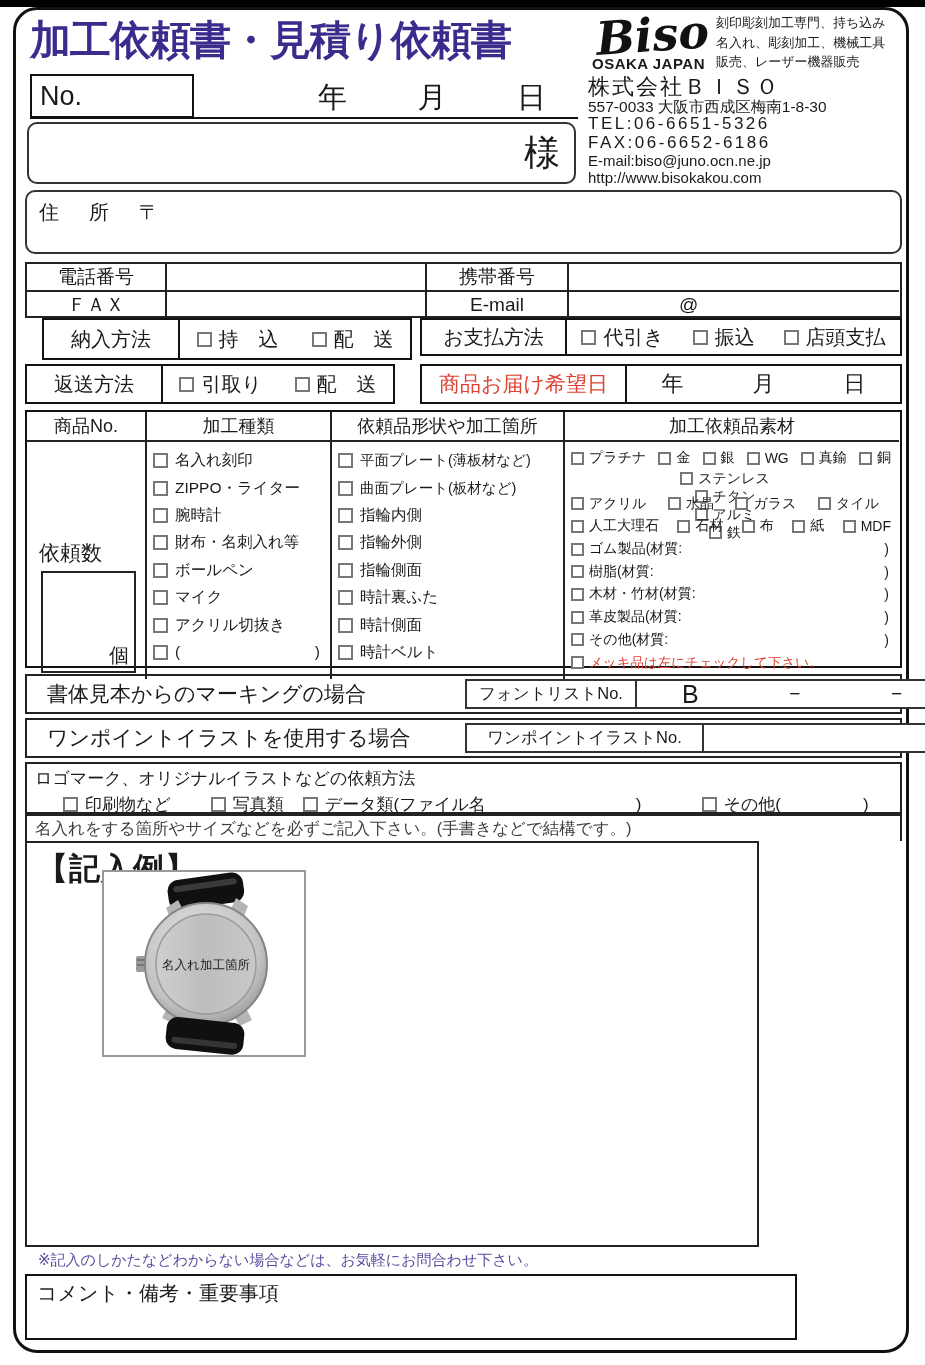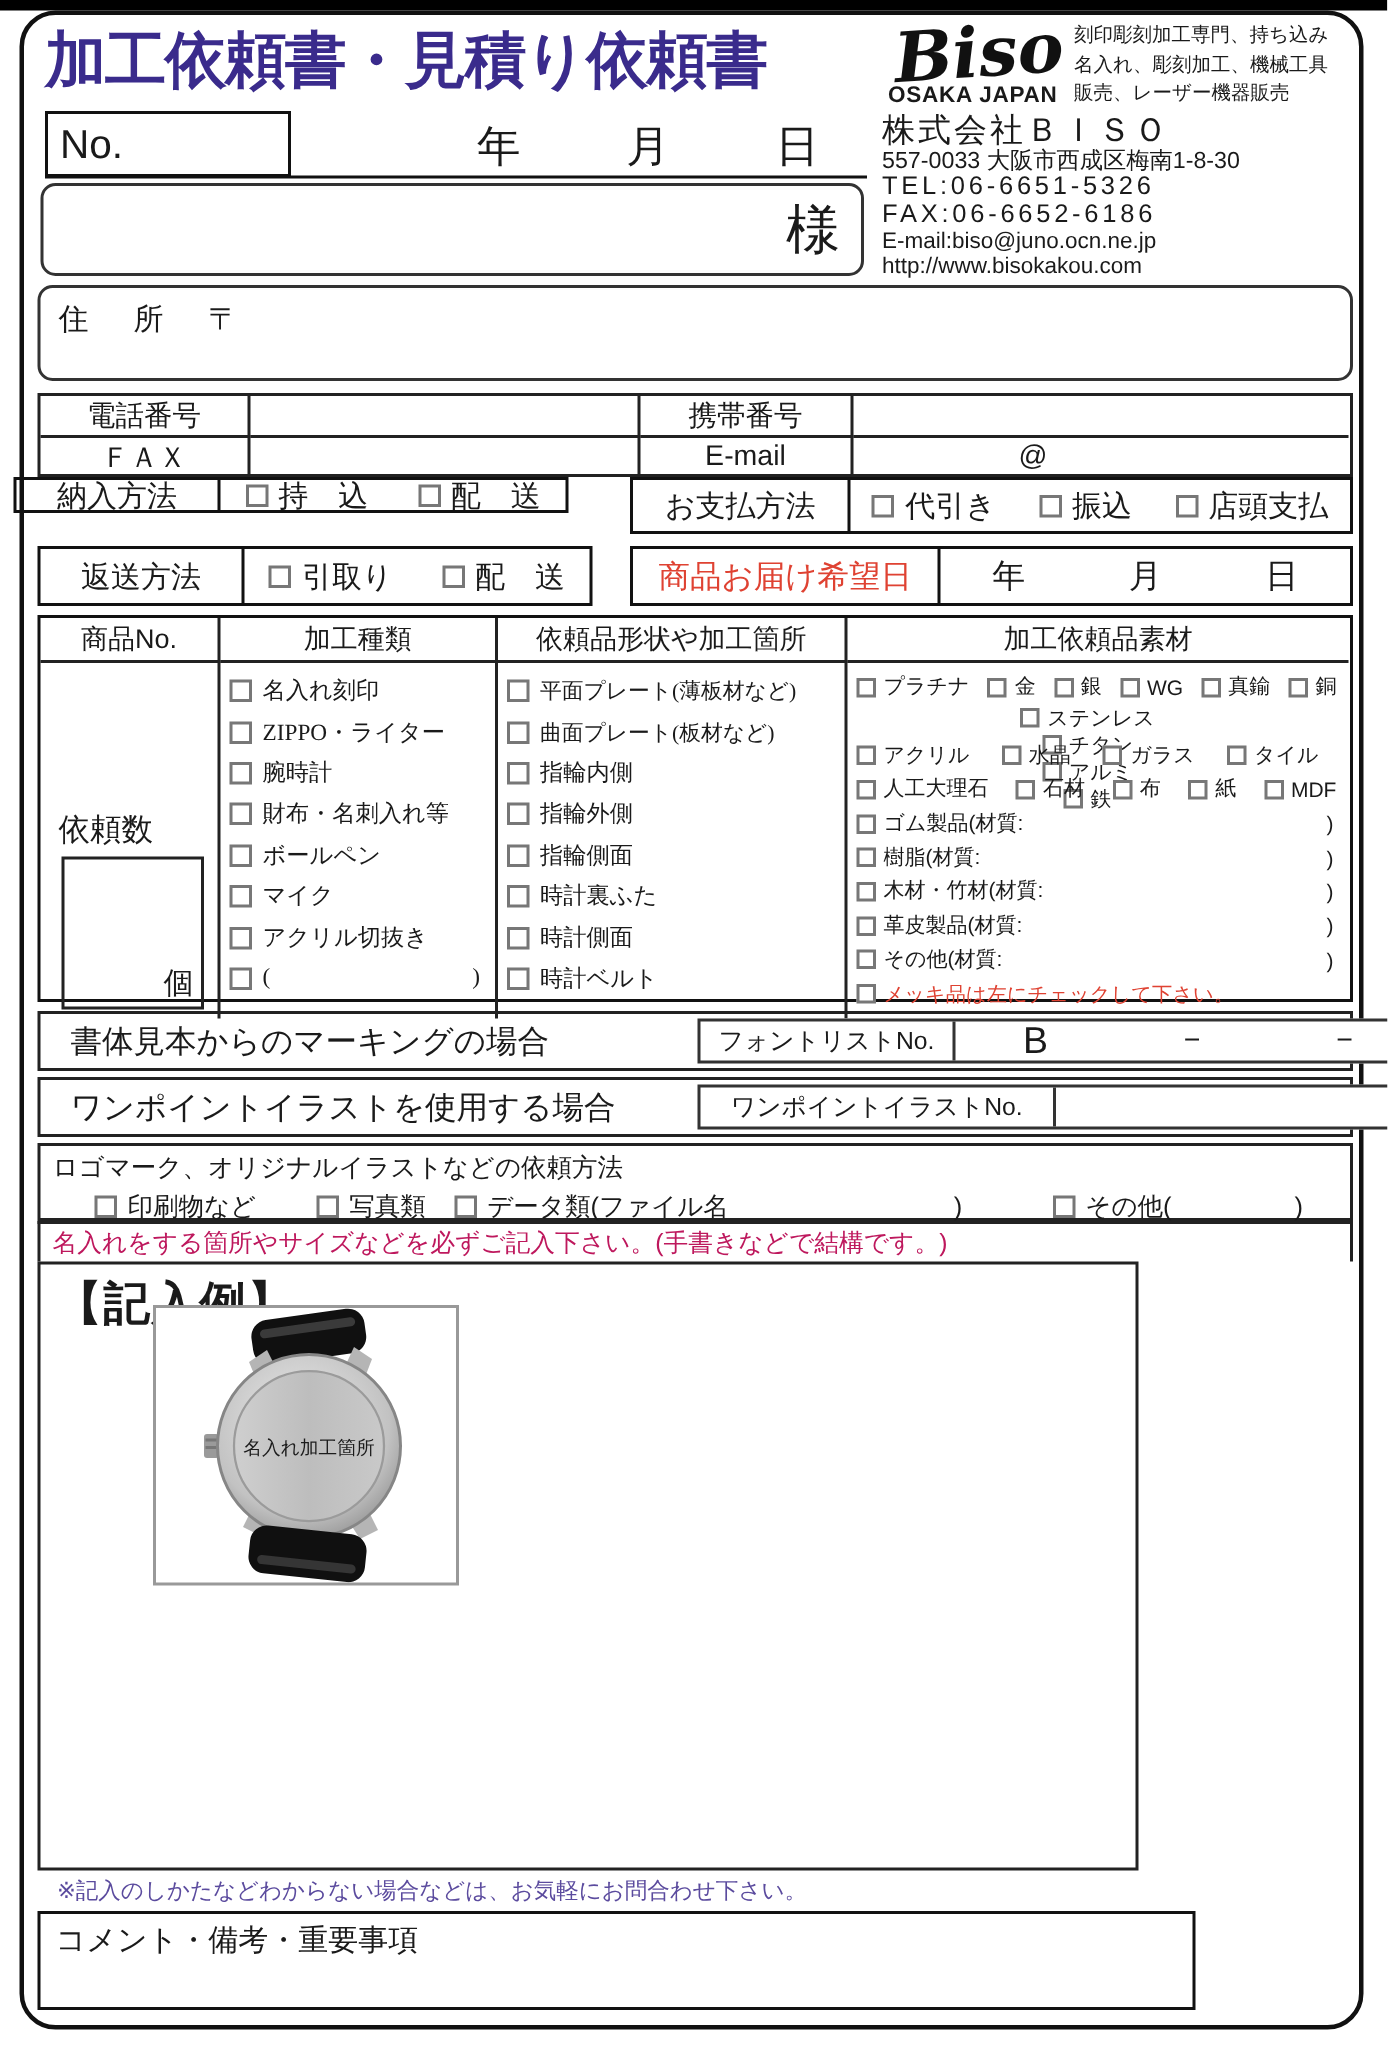--- a/index.html
+++ b/index.html
@@ -49,21 +49,21 @@
 
   .optstrip { border:2.5px solid #111; display:flex; align-items:center; }
   .optstrip .lbl { display:flex; align-items:center; justify-content:center;
                    border-right:2.5px solid #111; height:100%; font-size:20px; }
   .optstrip .opts { display:flex; align-items:center; font-size:20px; flex:1; }
   .opt { display:flex; align-items:center; white-space:pre; }
   .cb { display:inline-block; width:15px; height:15px; border:2px solid #777;
         background:#fff; margin-right:7px; flex:none; }
   .cb-sm { width:13px; height:13px; border:2px solid #777; margin-right:5px; }
 
-  .deliv { left:9px; top:318px; width:370px; height:24px; }
+  .deliv { left:42px; top:318px; width:370px; height:42px; }
   .deliv .lbl { width:136px; }
   .pay { left:420px; top:318px; width:482px; height:38px; }
   .pay .lbl { width:145px; }
   .ret { left:25px; top:364px; width:370px; height:40px; }
   .ret .lbl { width:136px; }
   .desired { left:420px; top:364px; width:482px; height:40px; }
   .desired .lbl { width:205px; color:#df4232; font-size:21px; }
   .desired .dates { flex:1; display:flex; justify-content:space-around; font-size:22px; }
 
   .mtable { left:25px; top:410px; width:877px; height:258px; border:2.5px solid #111;
@@ -72,21 +72,21 @@
   .mh { border-right:2px solid #222; border-bottom:2px solid #222; font-size:18px;
         display:flex; align-items:center; justify-content:center; }
   .mh.norb { border-right:none; }
   .mcol { border-right:2px solid #222; padding:5px 6px; }
   .mcol.norb { border-right:none; }
   .qty-label { font-size:21px; margin:92px 0 4px 6px; }
   .qty-box { width:95px; height:102px; border:2px solid #222; margin-left:8px;
              display:flex; align-items:flex-end; justify-content:flex-end;
              font-size:20px; padding:2px 5px; }
   .item-row { display:flex; align-items:center; height:27.4px; font-size:15.5px;
-              white-space:nowrap;font-family:Liberation Serif, serif; }
+              white-space:nowrap; }
   .item-row.sm { font-size:14.5px; }
   .paren-end { margin-left:auto; padding-right:4px; }
   .mat-row { display:flex; align-items:center; height:22.7px; font-size:14px;
              white-space:nowrap; }
   .mat-row.sb { justify-content:space-between; padding-right:2px; }
   .mat-row .mi { display:flex; align-items:center; }
   .plating { color:#df4232; font-size:13.5px; }
 
   .strip { border:2px solid #222; display:flex; align-items:center; }
   .fontstrip { left:25px; top:674px; width:877px; height:40px; }
@@ -109,21 +109,21 @@
   .logosec .row { display:flex; align-items:flex-start; font-size:17px; margin-top:3px;
                   padding-left:28px; }
   .sp60 { display:inline-block; width:60px; }
   .sp150 { display:inline-block; width:150px; }
   .sp90 { display:inline-block; width:82px; }
   .mr40 { margin-right:40px; }
   .mr30 { margin-right:19px; }
 
   .redstrip { left:25px; top:814px; width:877px; height:27px; border:2px solid #222;
               border-bottom:none; display:flex; align-items:center; padding-left:8px;
-              color:#be185d; font-size:16.5px; }
+              color:#404040; font-size:16.5px; }
   .bigbox { left:25px; top:841px; width:734px; height:406px; border:2px solid #222; }
   .ex-head { position:absolute; left:10px; top:5px; font-size:31px; font-weight:900;
              letter-spacing:1px; }
   .watchbox { position:absolute; left:75px; top:27px; width:204px; height:187px;
               border:2px solid #999; background:#fff; }
 
   .notetext { left:38px; top:1251px; font-size:15px; color:#5b4b9e; }
   .comment { left:25px; top:1274px; width:772px; height:66px; border:2.5px solid #111;
              font-size:20px; padding:4px 10px; }
 </style>

